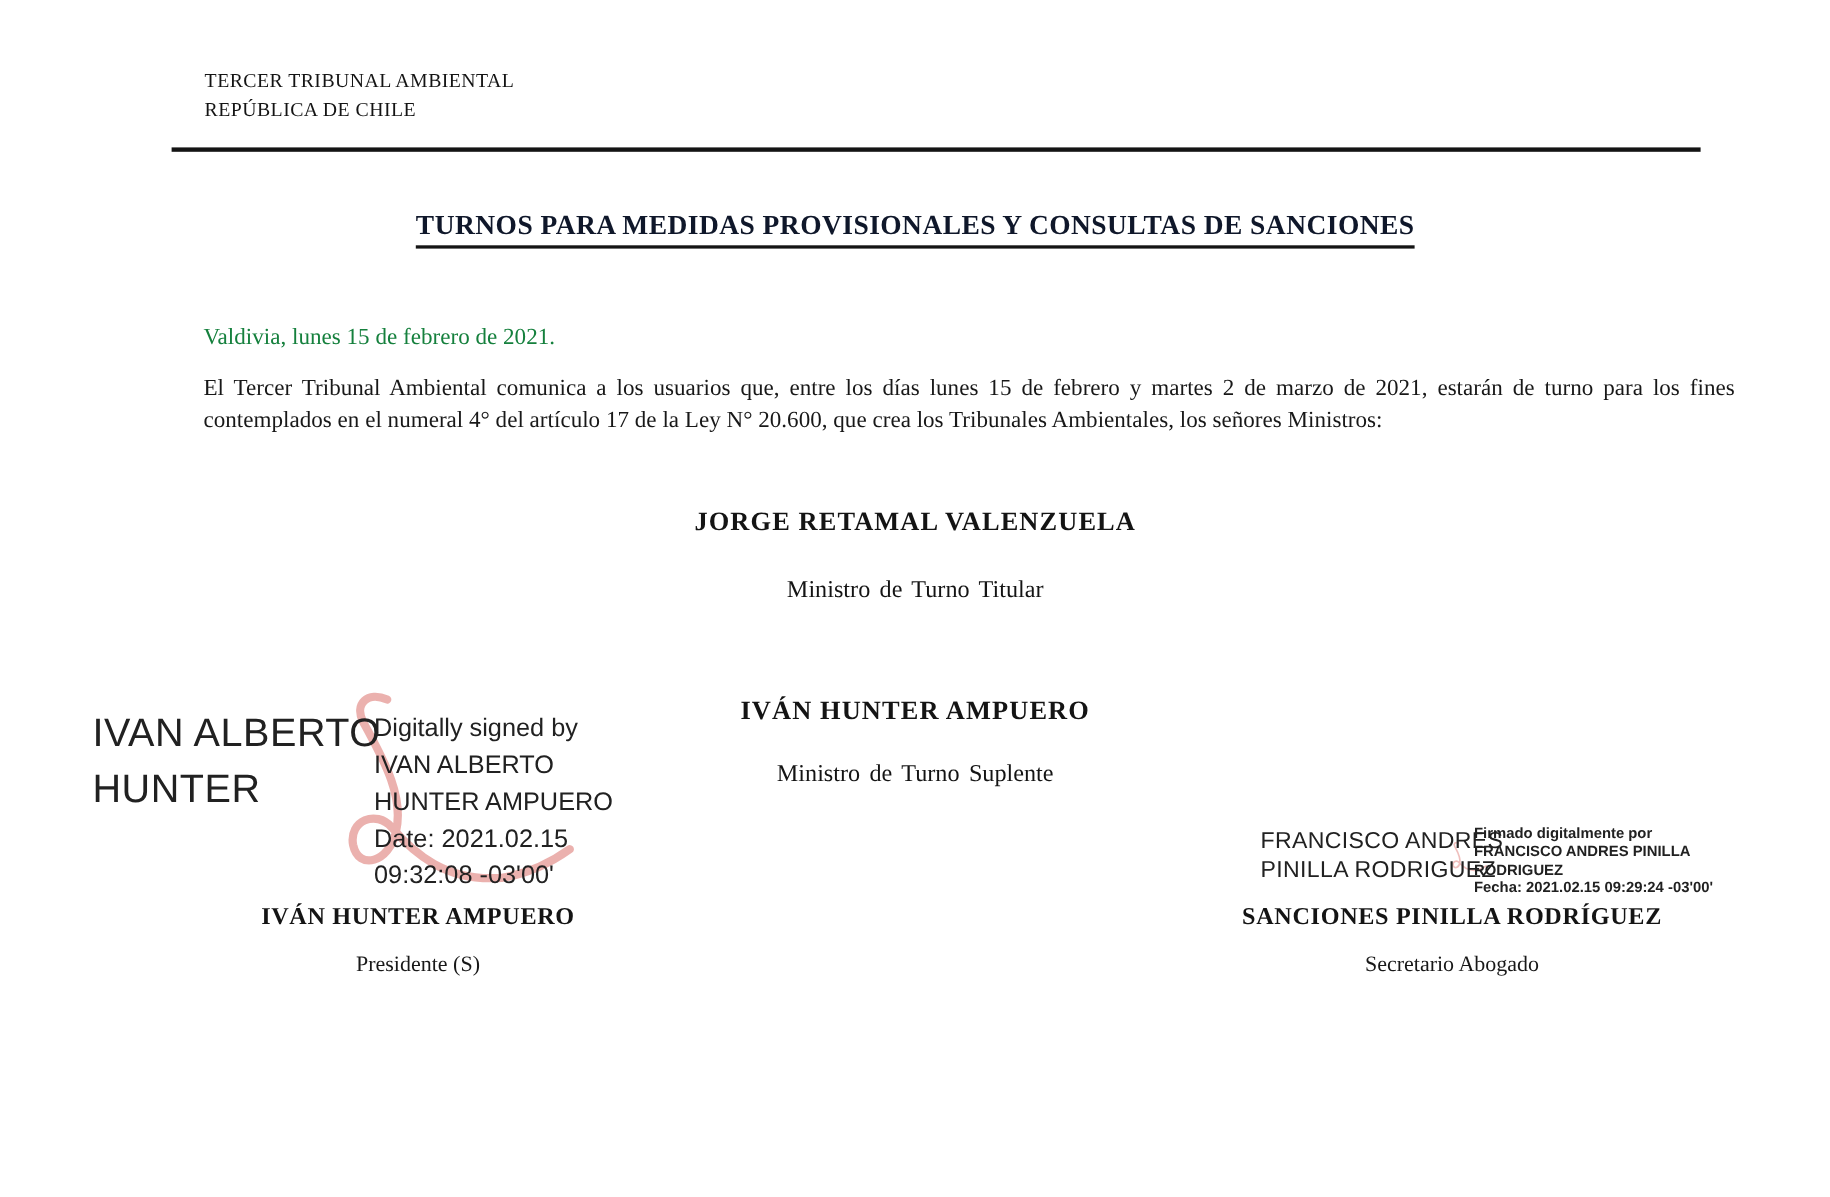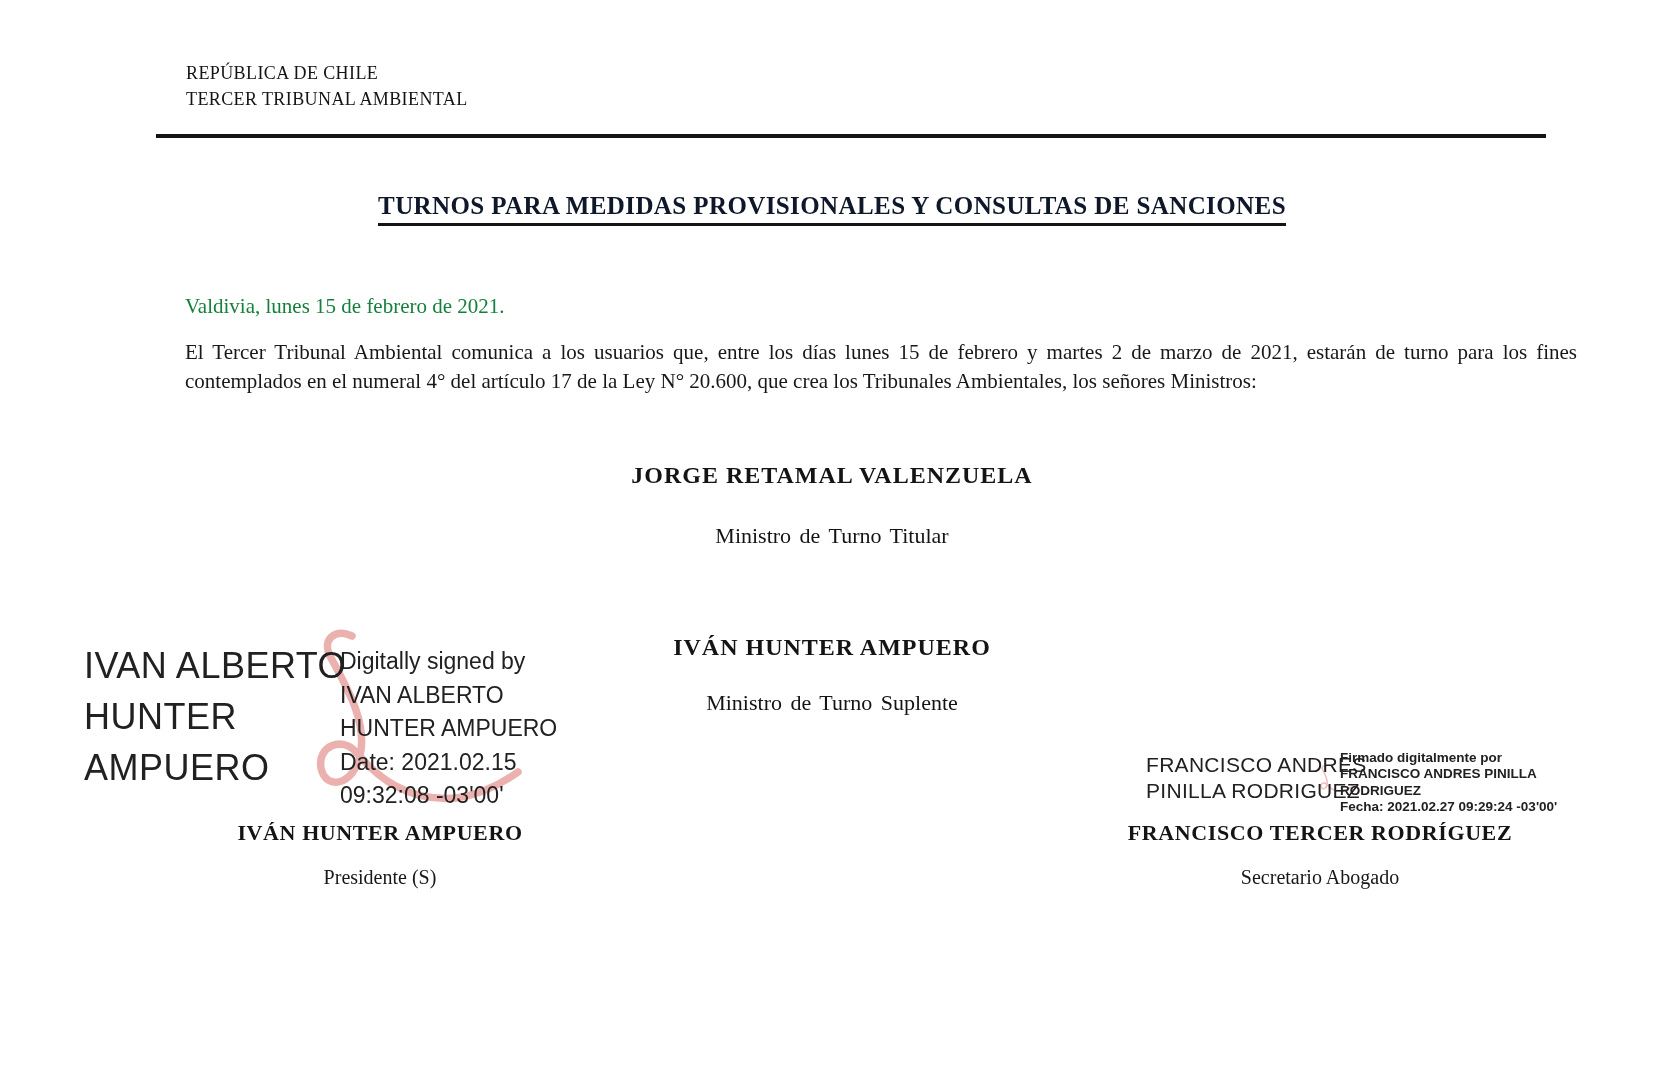--- a/index.html
+++ b/index.html
@@ -80,22 +80,22 @@
   .acrobat-mark-left  { left: 288px; top: 626px; width: 235px; height: 198px; }
   .acrobat-mark-right { left: 1316px; top: 744px; width: 36px; height: 72px; }
   .acrobat-mark-left svg, .acrobat-mark-right svg { width: 100%; height: 100%; display: block; }
 </style>
 </head>
 <body>
 
 <div class="page">
 
   <div class="abs header">
+    <div>TERCER TRIBUNAL AMBIENTAL</div>
     <div>REPÚBLICA DE CHILE</div>
-    <div>TERCER TRIBUNAL AMBIENTAL</div>
   </div>
   <div class="abs rule"></div>
 
   <div class="abs title-wrap">
     <span class="title">TURNOS PARA MEDIDAS PROVISIONALES Y CONSULTAS DE SANCIONES</span>
   </div>
 
   <div class="abs dateline">Valdivia, lunes 15 de febrero de 2021.</div>
   <div class="abs body-par">El Tercer Tribunal Ambiental comunica a los usuarios que, entre los días lunes 15 de febrero y martes 2 de marzo de 2021, estarán de turno para los fines contemplados en el numeral 4° del artículo 17 de la Ley N° 20.600, que crea los Tribunales Ambientales, los señores Ministros:</div>
 
@@ -108,21 +108,20 @@
   <div class="abs acrobat-mark-left">
     <svg viewBox="0 0 235 198" xmlns="http://www.w3.org/2000/svg">
       <path d="M 64,10 C 46,2 34,14 42,30 C 58,60 80,96 72,130
                C 66,158 38,166 33,142 C 29,120 54,110 68,126
                C 88,150 118,176 168,172 C 196,168 216,156 230,146" fill="none" stroke="#e69d9a" stroke-width="7.5" stroke-linecap="round" opacity="0.8"></path>
     </svg>
   </div>
   <div class="abs stamp-sans stamp-left-name">
     <div>IVAN ALBERTO</div>
     <div>HUNTER</div>
-    <div>AMPUERO</div>
   </div>
   <div class="abs stamp-sans stamp-left-details">
     <div>Digitally signed by</div>
     <div>IVAN ALBERTO</div>
     <div>HUNTER AMPUERO</div>
     <div>Date: 2021.02.15</div>
     <div>09:32:08 -03'00'</div>
   </div>
   <div class="abs sig-col-left printed-name">IVÁN HUNTER AMPUERO</div>
   <div class="abs sig-col-left printed-role">Presidente (S)</div>
@@ -135,18 +134,18 @@
     </svg>
   </div>
   <div class="abs stamp-sans stamp-right-name">
     <div>FRANCISCO ANDRES</div>
     <div>PINILLA RODRIGUEZ</div>
   </div>
   <div class="abs stamp-sans stamp-right-details">
     <div>Firmado digitalmente por</div>
     <div>FRANCISCO ANDRES PINILLA</div>
     <div>RODRIGUEZ</div>
-    <div>Fecha: 2021.02.27 09:29:24 -03'00'</div>
+    <div>Fecha: 2021.02.15 09:29:24 -03'00'</div>
   </div>
-  <div class="abs sig-col-right printed-name">FRANCISCO TERCER RODRÍGUEZ</div>
+  <div class="abs sig-col-right printed-name">SANCIONES PINILLA RODRÍGUEZ</div>
   <div class="abs sig-col-right printed-role">Secretario Abogado</div>
 
 </div>
 
 </body></html>

